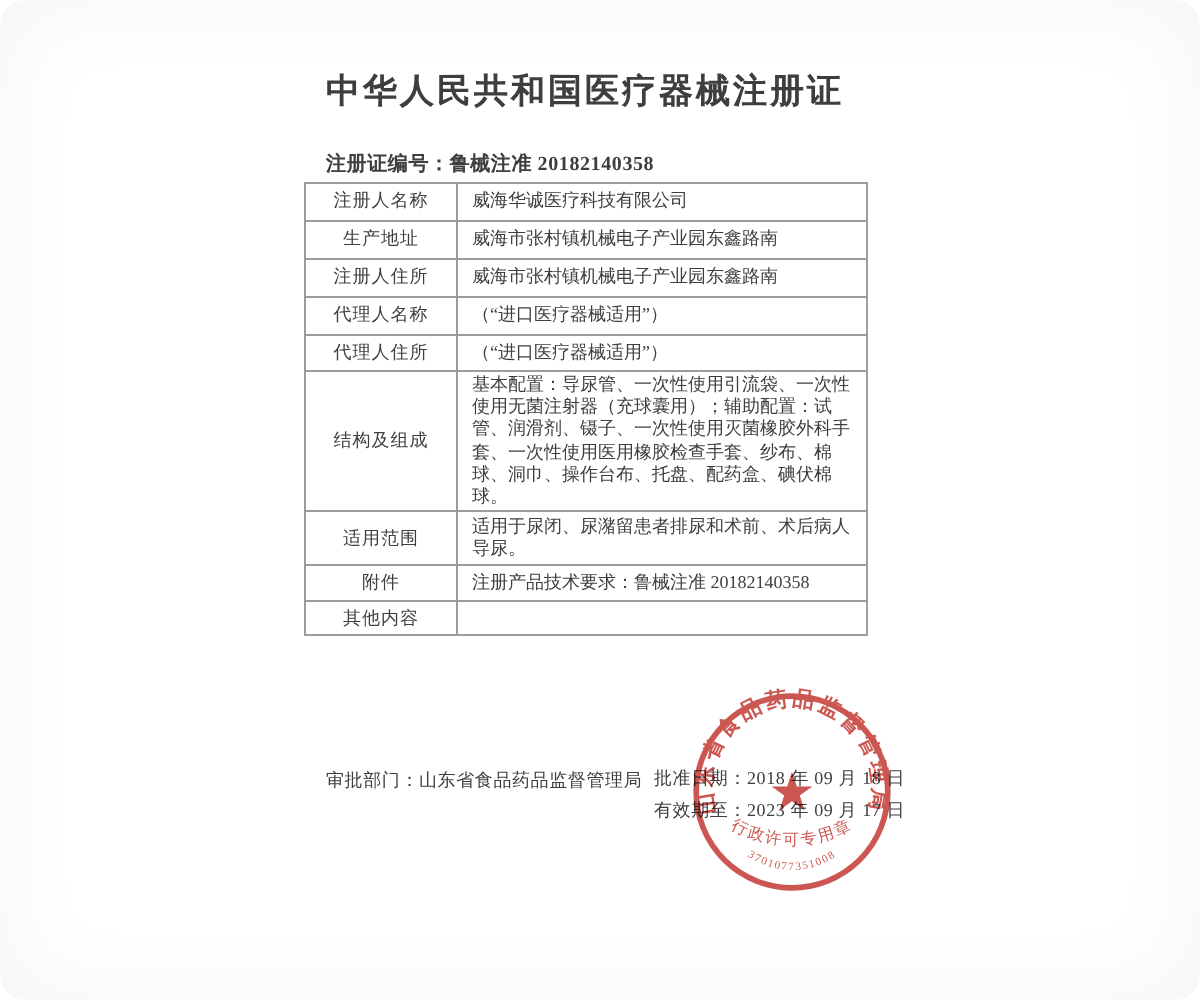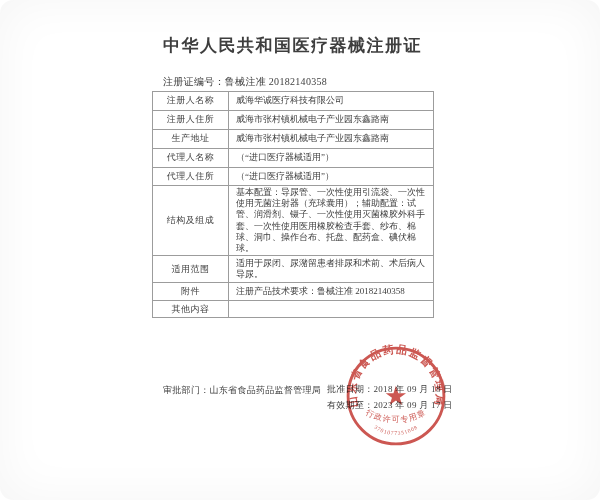--- a/index.html
+++ b/index.html
@@ -24,20 +24,21 @@
     font-weight: 600;
     letter-spacing: 1.5px;
     color: var(--color-ink, #3e3e3e);
   }
   .regno {
     position: absolute;
     top: 75px;
     left: 163px;
     font-size: 10px;
     letter-spacing: 0.3px;
+    font-weight: bold;
   }
   table.cert {
     position: absolute;
     top: 91px;
     left: 152px;
     width: 281px;
     border-collapse: collapse;
     table-layout: fixed;
   }
   .cert td {
@@ -96,25 +97,25 @@
     <colgroup>
         <col style="width:76px">
         <col style="width:205px">
       </colgroup>
     <tbody>
       <tr style="height:19px">
         <td class="lbl">注册人名称</td>
         <td class="val">威海华诚医疗科技有限公司</td>
       </tr>
       <tr style="height:19px">
-        <td class="lbl">注册人住所</td>
+        <td class="lbl">生产地址</td>
         <td class="val">威海市张村镇机械电子产业园东鑫路南</td>
       </tr>
       <tr style="height:19px">
-        <td class="lbl">生产地址</td>
+        <td class="lbl">注册人住所</td>
         <td class="val">威海市张村镇机械电子产业园东鑫路南</td>
       </tr>
       <tr style="height:19px">
         <td class="lbl">代理人名称</td>
         <td class="val">（“进口医疗器械适用”）</td>
       </tr>
       <tr style="height:18px">
         <td class="lbl">代理人住所</td>
         <td class="val">（“进口医疗器械适用”）</td>
       </tr>

